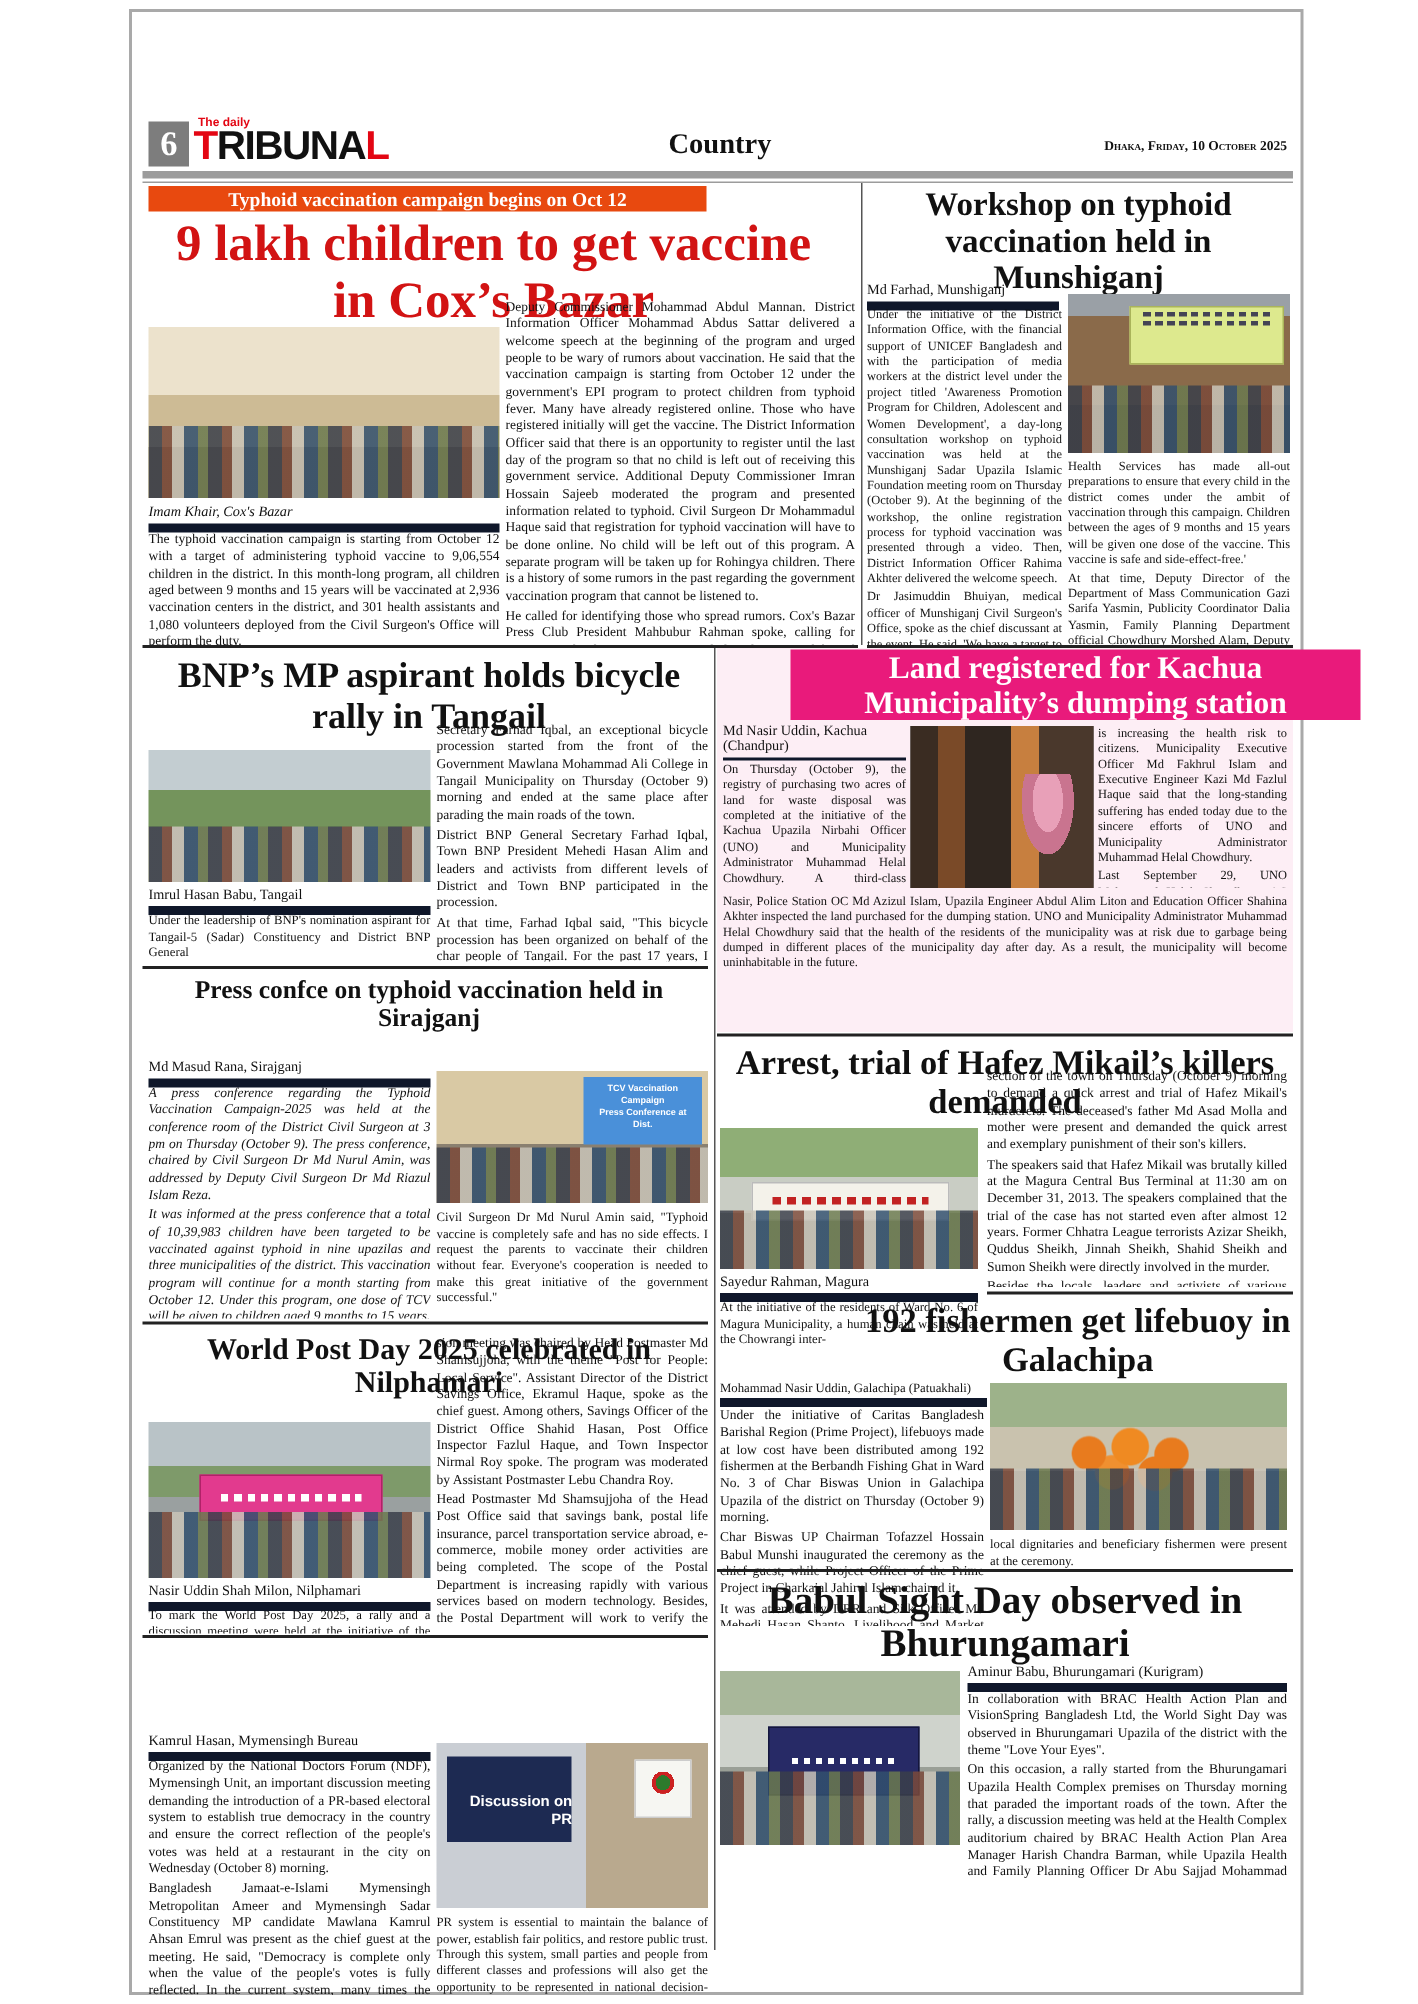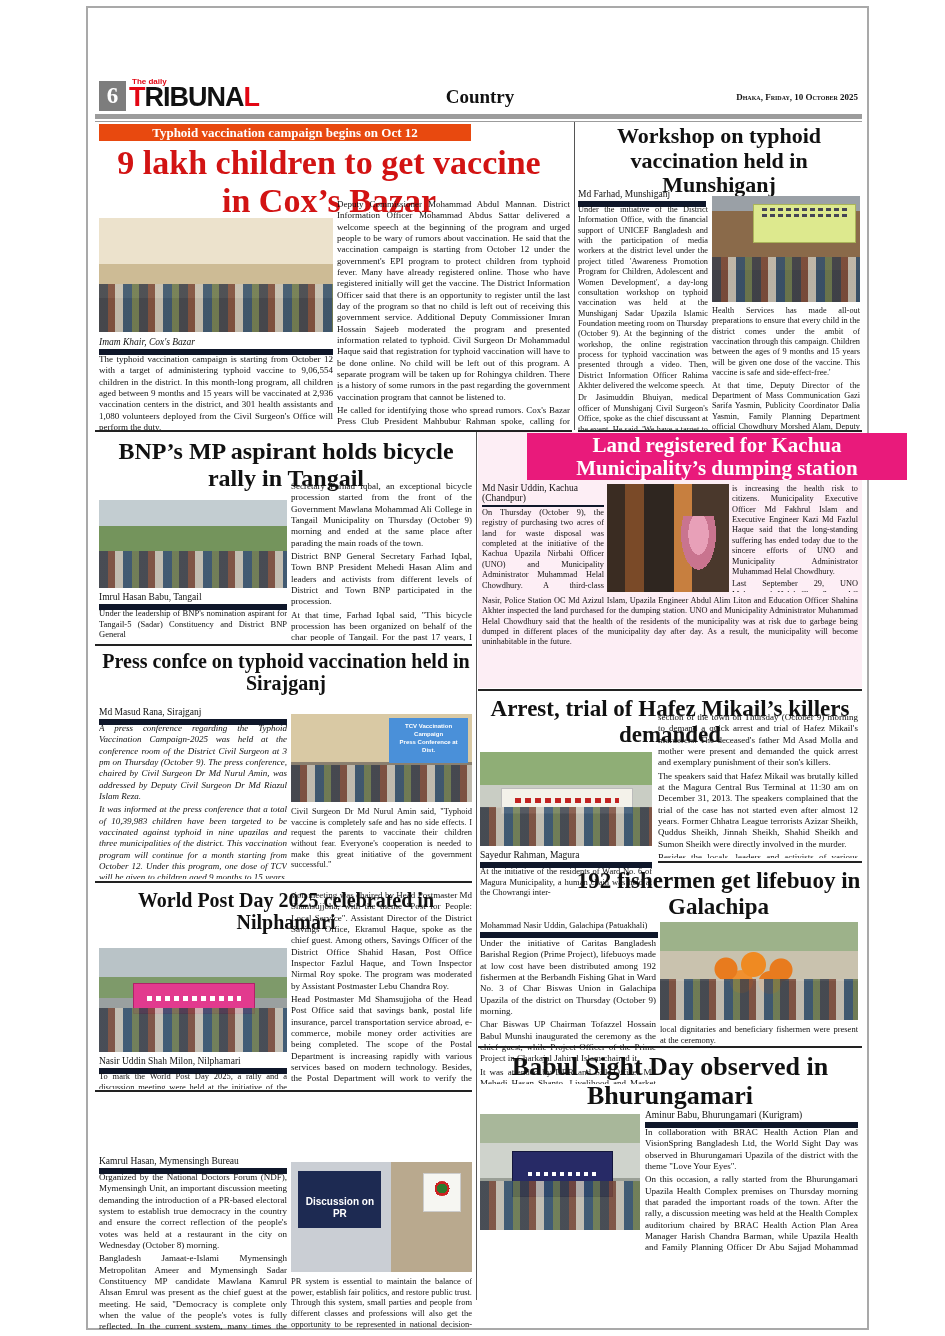--- a/index.html
+++ b/index.html
@@ -48,21 +48,21 @@
   .ph-mag{background:linear-gradient(#8fae76 0 35%,#c9cdc4 35% 60%,#8c9184 60%);}
   .mag-banner{position:absolute;left:12%;top:38%;width:76%;height:26%;background:#f4f2ea;border:1px solid #bbb;
     display:flex;align-items:center;justify-content:center;}
   .mag-banner i{display:block;width:80%;height:5px;background:repeating-linear-gradient(90deg,#c22222 0 6px,transparent 6px 10px);}
   .ph-nil{background:linear-gradient(#b9c3c7 0 28%,#7e9a6a 28% 48%,#9aa0a0 48%);}
   .nil-banner{position:absolute;left:18%;top:34%;width:64%;height:28%;background:#e23a8e;border:1px solid #b02268;
     display:flex;align-items:center;justify-content:center;}
   .nil-banner i{display:block;width:78%;height:5px;background:repeating-linear-gradient(90deg,#fff 0 5px,transparent 5px 9px);}
   .ph-mym{background:linear-gradient(90deg,#caced4 0 55%,#b9a98e 55%);}
   .mym-screen{position:absolute;left:4%;top:8%;width:46%;height:52%;background:#1d2a52;color:#fff;
-    font:bold 10px/12px "Liberation Sans",sans-serif;text-align:center;padding-top:14%;box-sizing:border-box;}
+    font:bold 10px/12px "Liberation Sans",sans-serif;text-align:right;padding-top:14%;box-sizing:border-box;}
   .mym-logo{position:absolute;right:6%;top:10%;width:20%;height:34%;background:#f6f6f2;border:1px solid #ccc;}
   .mym-logo b{display:block;margin:20% auto 0 auto;width:55%;height:40%;border-radius:50%;background:radial-gradient(circle,#2c7a2c 0 40%,#c22 40% 60%,transparent 60%);}
   .ph-gal{background:linear-gradient(#9db28a 0 30%,#c9c2ae 30% 60%,#8a8576 60%);}
   .gal-buoys{position:absolute;left:22%;top:30%;width:56%;height:46%;
     background:radial-gradient(circle at 20% 40%,#e87b1e 0 11px,transparent 12px),
                radial-gradient(circle at 45% 30%,#ef8a22 0 12px,transparent 13px),
                radial-gradient(circle at 70% 42%,#e87b1e 0 11px,transparent 12px),
                radial-gradient(circle at 34% 68%,#f09030 0 11px,transparent 12px),
                radial-gradient(circle at 60% 70%,#e87b1e 0 11px,transparent 12px);}
   .ph-bhu{background:linear-gradient(#a8b79a 0 25%,#cfd3cc 25% 55%,#9a9f96 55%);}
@@ -141,21 +141,21 @@
   </div>
   <div class="abs body small" style="left:732px;top:484px;width:126px;height:108px;">
     <p>is increasing the health risk to citizens. Municipality Executive Officer Md Fakhrul Islam and Executive Engineer Kazi Md Fazlul Haque said that the long-standing suffering has ended today due to the sincere efforts of UNO and Municipality Administrator Muhammad Helal Chowdhury.</p>
     <p>Last September 29, UNO Muhammad Helal Chowdhury, AC (Land) Abu</p>
   </div>
   <div class="abs body small" style="left:482px;top:596px;width:376px;height:88px;">
     <p>Nasir, Police Station OC Md Azizul Islam, Upazila Engineer Abdul Alim Liton and Education Officer Shahina Akhter inspected the land purchased for the dumping station. UNO and Municipality Administrator Muhammad Helal Chowdhury said that the health of the residents of the municipality was at risk due to garbage being dumped in different places of the municipality day after day. As a result, the municipality will become uninhabitable in the future.</p>
   </div>
   <div class="abs rule" style="left:478px;top:689px;width:384px;"></div>
 
-  <div class="abs hl" style="left:99px;top:650px;width:374px;font-size:20px;">Press confce on typhoid vaccination held in Sirajganj</div>
+  <div class="abs hl" style="left:99px;top:650px;width:374px;font-size:17px;">Press confce on typhoid vaccination held in Sirajganj</div>
   <div class="abs byline" style="left:99px;top:707px;width:188px;">Md Masud Rana, Sirajganj</div>
   <div class="abs body" style="left:99px;top:723px;width:188px;height:156px;font-style:italic;">
     <p>A press conference regarding the Typhoid Vaccination Campaign-2025 was held at the conference room of the District Civil Surgeon at 3 pm on Thursday (October 9). The press conference, chaired by Civil Surgeon Dr Md Nurul Amin, was addressed by Deputy Civil Surgeon Dr Md Riazul Islam Reza.</p>
     <p>It was informed at the press conference that a total of 10,39,983 children have been targeted to be vaccinated against typhoid in nine upazilas and three municipalities of the district. This vaccination program will continue for a month starting from October 12. Under this program, one dose of TCV will be given to children aged 9 months to 15 years. Also present at the event were the District Medical Officer of the World Health Organization (WHO) Dr Reznur Rahman Milton, President of Sirajganj Press Club Harun Or Rashid Khan Hasan, Office Secretary Sheikh Md Enamul Haque and Finance Secretary Nurul Islam Raisi. At the press conference,</p>
   </div>
   <div class="abs photo ph-sir" style="left:291px;top:714px;width:181px;height:88px;">
     <div class="sir-banner">
       <span>TCV Vaccination Campaign</span><br>
       <span>Press Conference at Dist.</span>
     </div>

